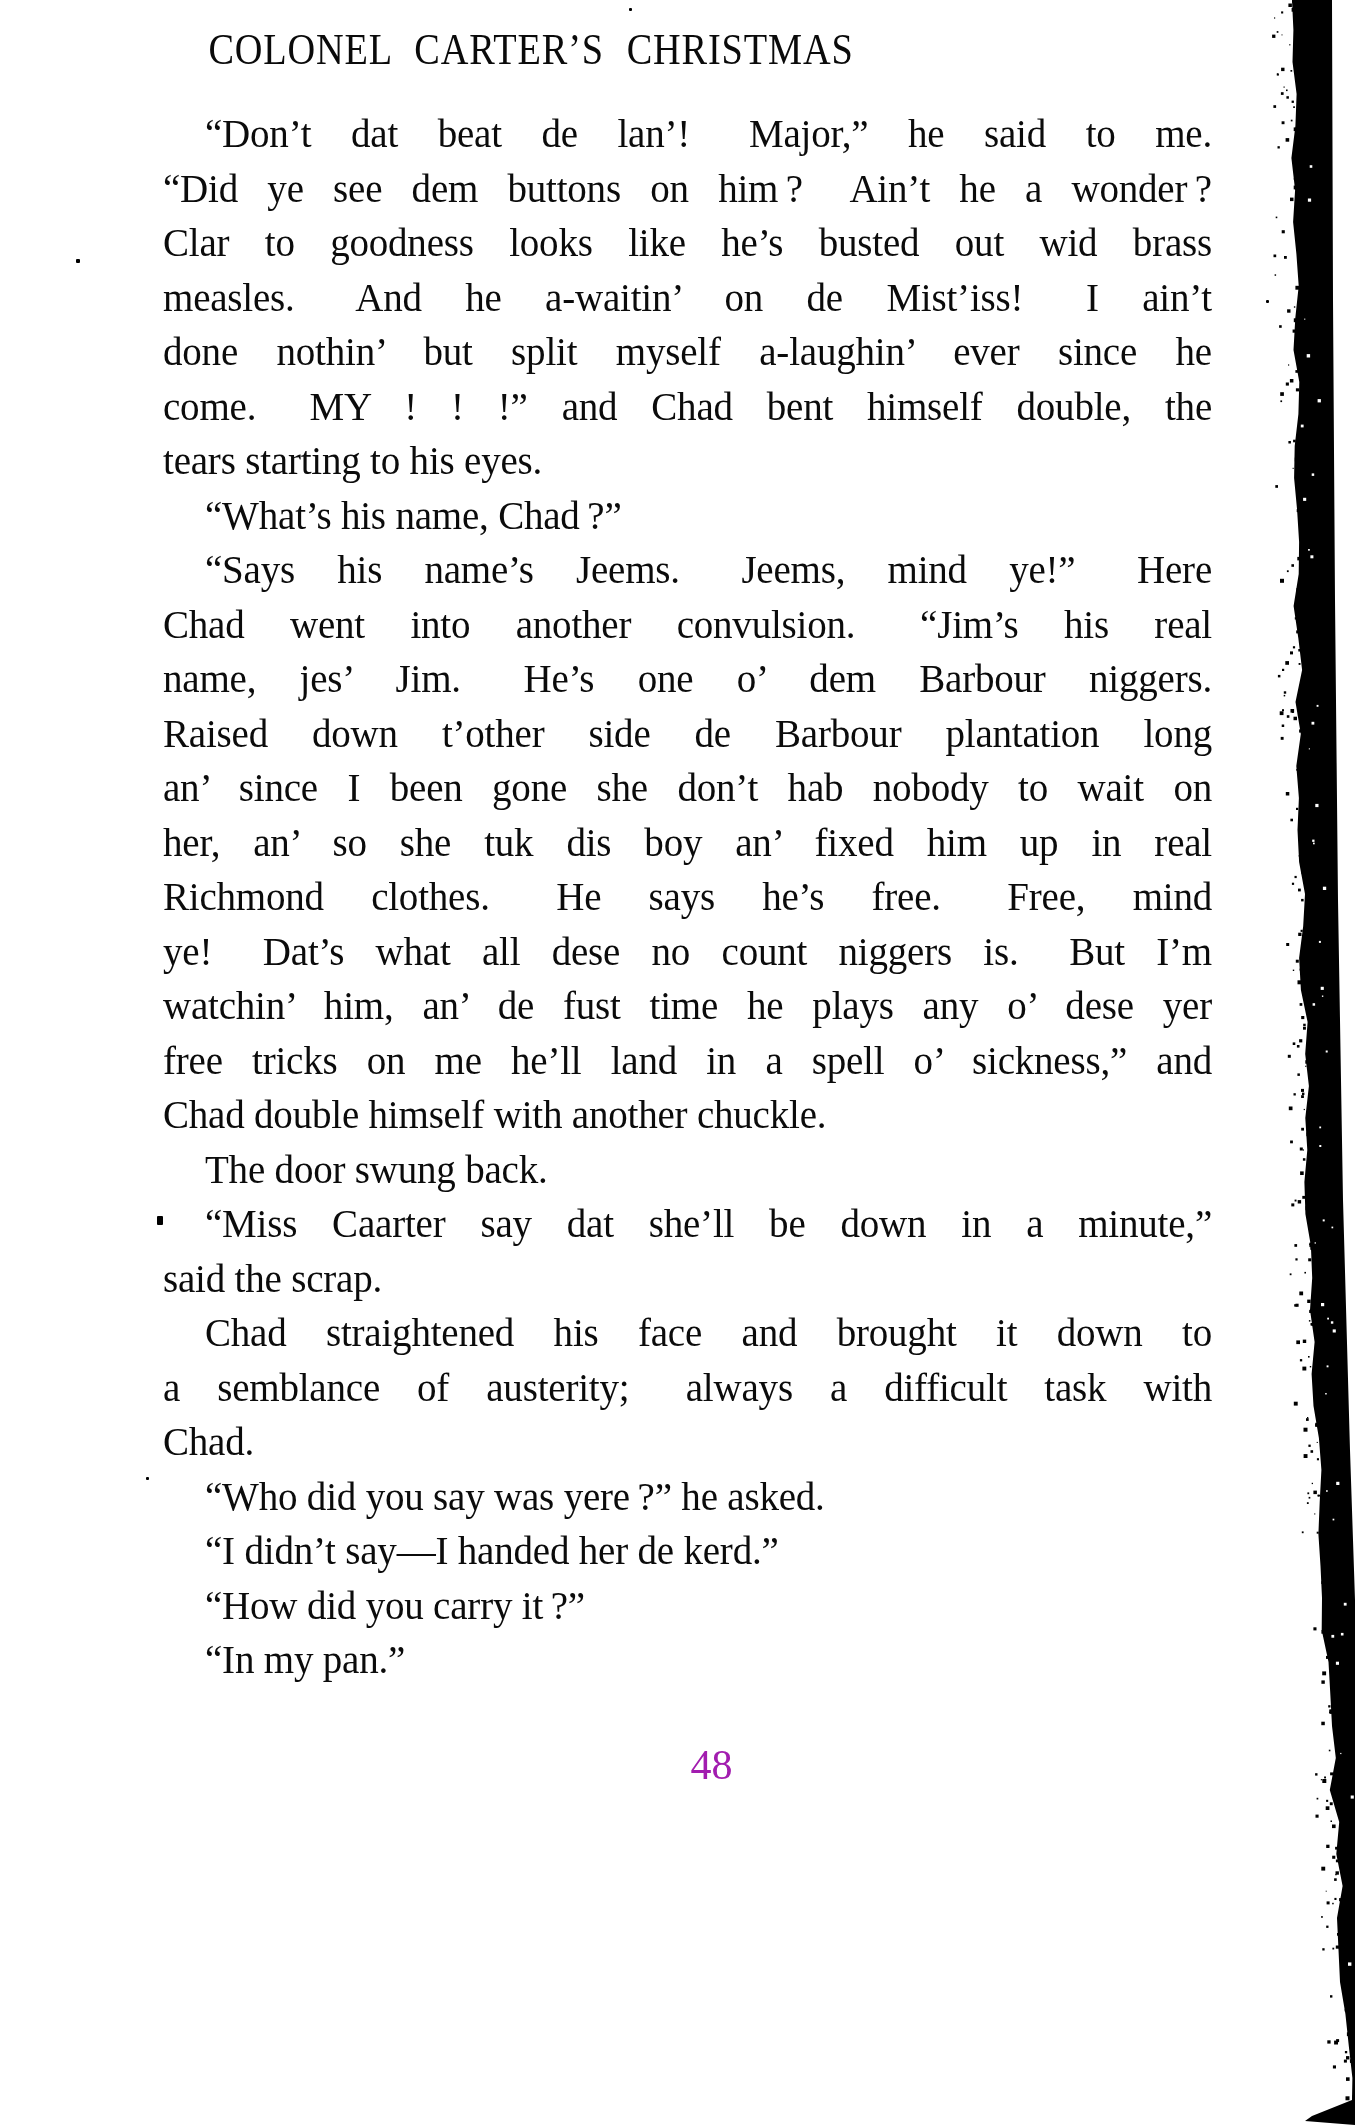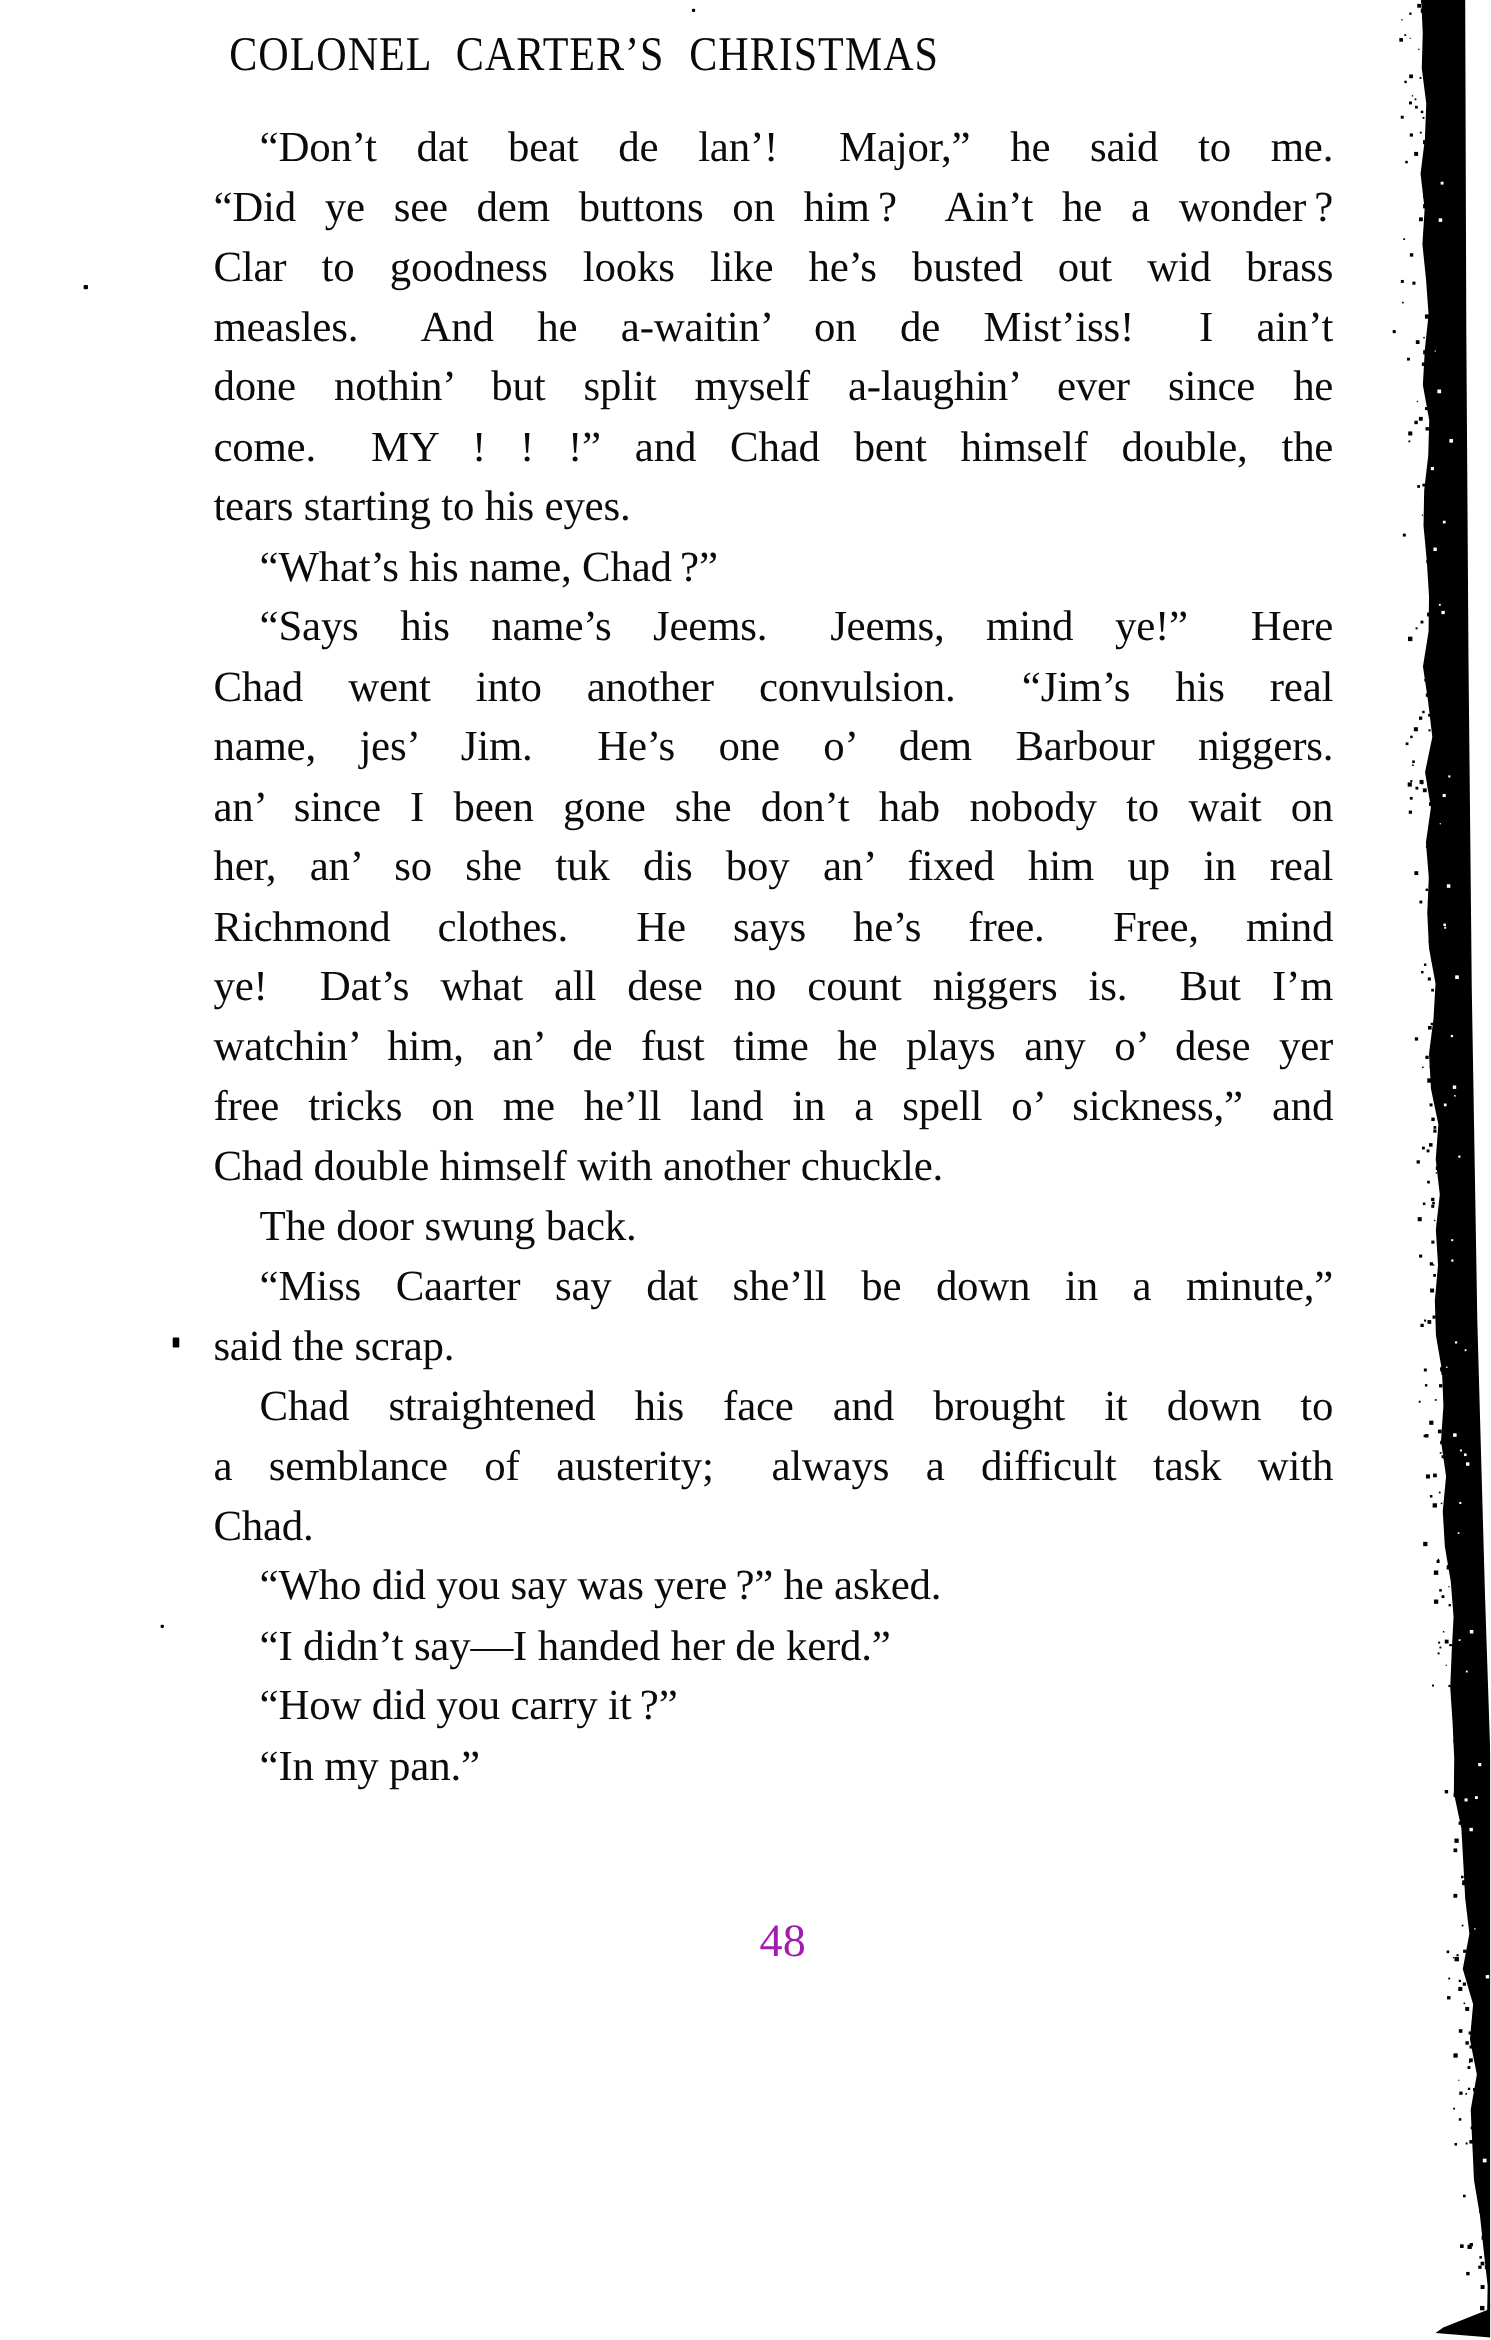--- a/index.html
+++ b/index.html
@@ -34,21 +34,20 @@
   }
   .line {
     height: 54.5px;
     line-height: 54.5px;
     font-size: 39px;
     letter-spacing: -0.2px;
     overflow: hidden;
     text-align: justify;
     text-align-last: justify;
     white-space: normal;
-    margin-left: 31px;
   }
   .line.lastline {
     text-align: left;
     text-align-last: left;
   }
   .line.indent { text-indent: 42px; }
   .line .it { }
   .folio {
     position: absolute;
     left: 163px; top: 1741px; width: 1049px;
@@ -81,20 +80,21 @@
       <div class="line"><span>“Did ye see dem buttons on him ?  Ain’t he a wonder ?</span></div>
       <div class="line"><span>Clar to goodness looks like he’s busted out wid brass</span></div>
       <div class="line"><span>measles.  And he a-waitin’ on de Mist’iss!  I ain’t</span></div>
       <div class="line"><span>done nothin’ but split myself a-laughin’ ever since he</span></div>
       <div class="line"><span>come.  MY ! ! !” and Chad bent himself double, the</span></div>
       <div class="line lastline"><span>tears starting to his eyes.</span></div>
       <div class="line indent lastline"><span>“What’s his name, Chad ?”</span></div>
       <div class="line indent"><span>“Says his name’s Jeems.  </span><span class="it">Jeems</span><span>, mind ye!”  Here</span></div>
       <div class="line"><span>Chad went into another convulsion.  “Jim’s his real</span></div>
       <div class="line"><span>name, jes’ Jim.  He’s one o’ dem Barbour niggers.</span></div>
+      <div class="line"><span>Raised down t’other side de Barbour plantation long</span></div>
       <div class="line"><span>an’ since I been gone she don’t hab nobody to wait on</span></div>
       <div class="line"><span>her, an’ so she tuk dis boy an’ fixed him up in real</span></div>
       <div class="line"><span>Richmond clothes.  He says he’s free.  </span><span class="it">Free</span><span>, mind</span></div>
       <div class="line"><span>ye!  Dat’s what all dese no count niggers is.  But I’m</span></div>
       <div class="line"><span>watchin’ him, an’ de fust time he plays any o’ dese yer</span></div>
       <div class="line"><span>free tricks on me he’ll land in a spell o’ sickness,” and</span></div>
       <div class="line lastline"><span>Chad double himself with another chuckle.</span></div>
       <div class="line indent lastline"><span>The door swung back.</span></div>
       <div class="line indent"><span>“Miss Caarter say dat she’ll be down in a minute,”</span></div>
       <div class="line lastline"><span>said the scrap.</span></div>

